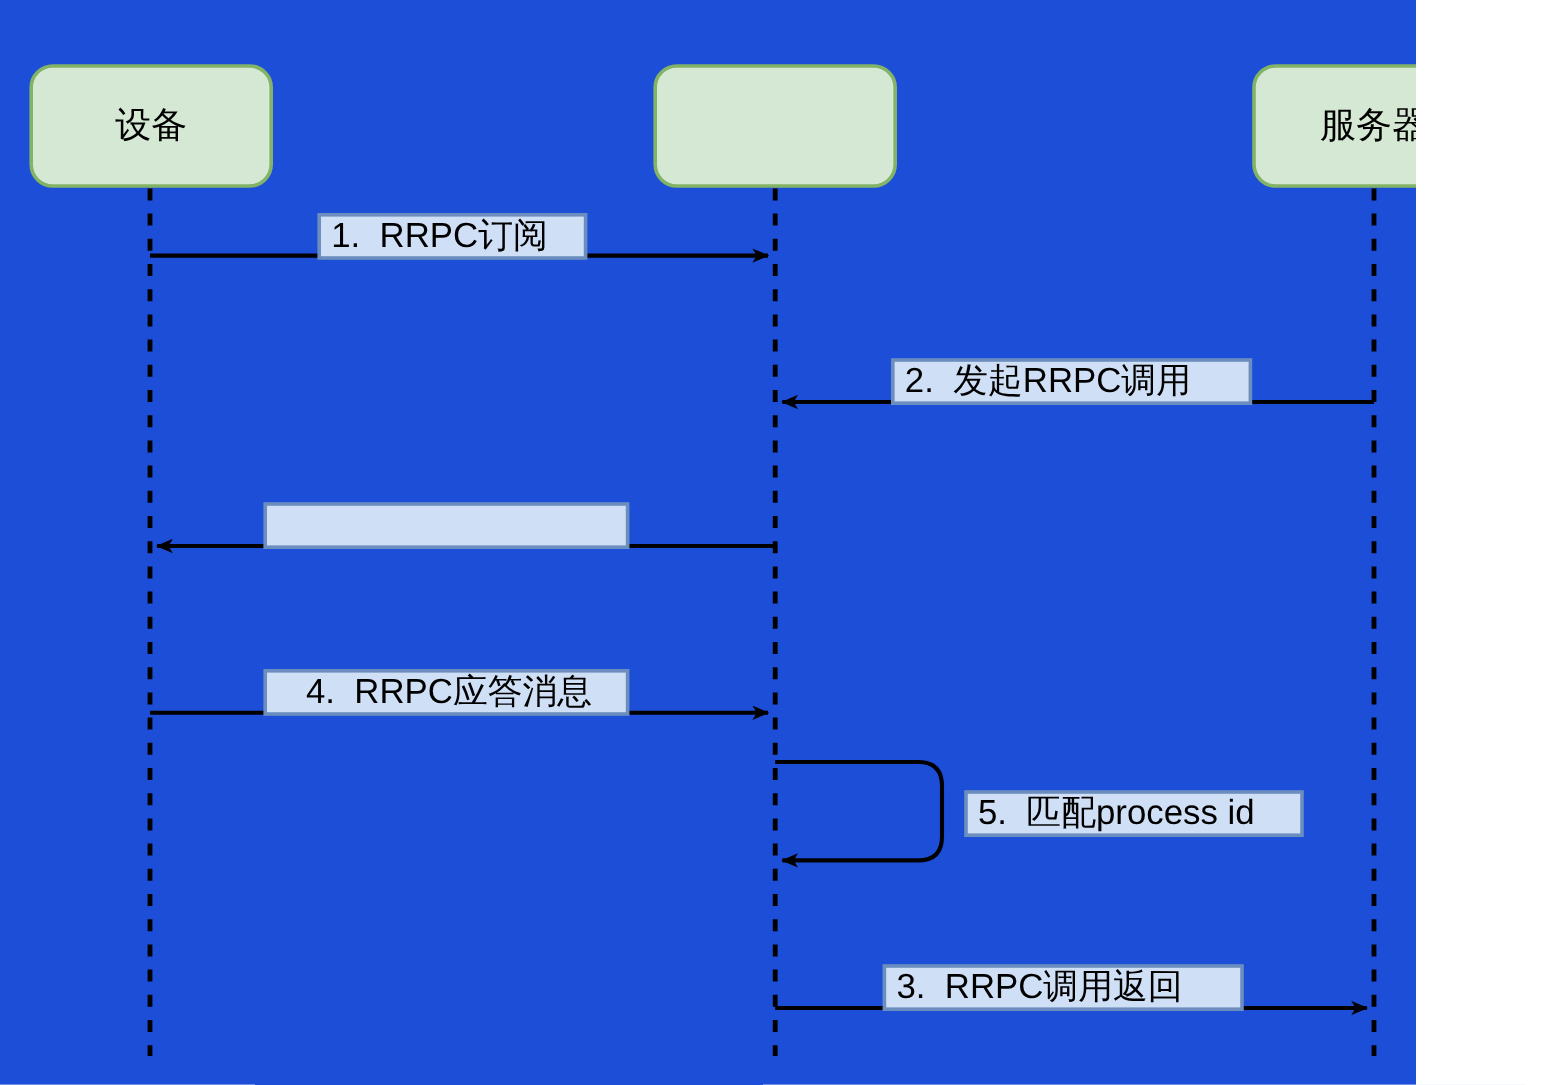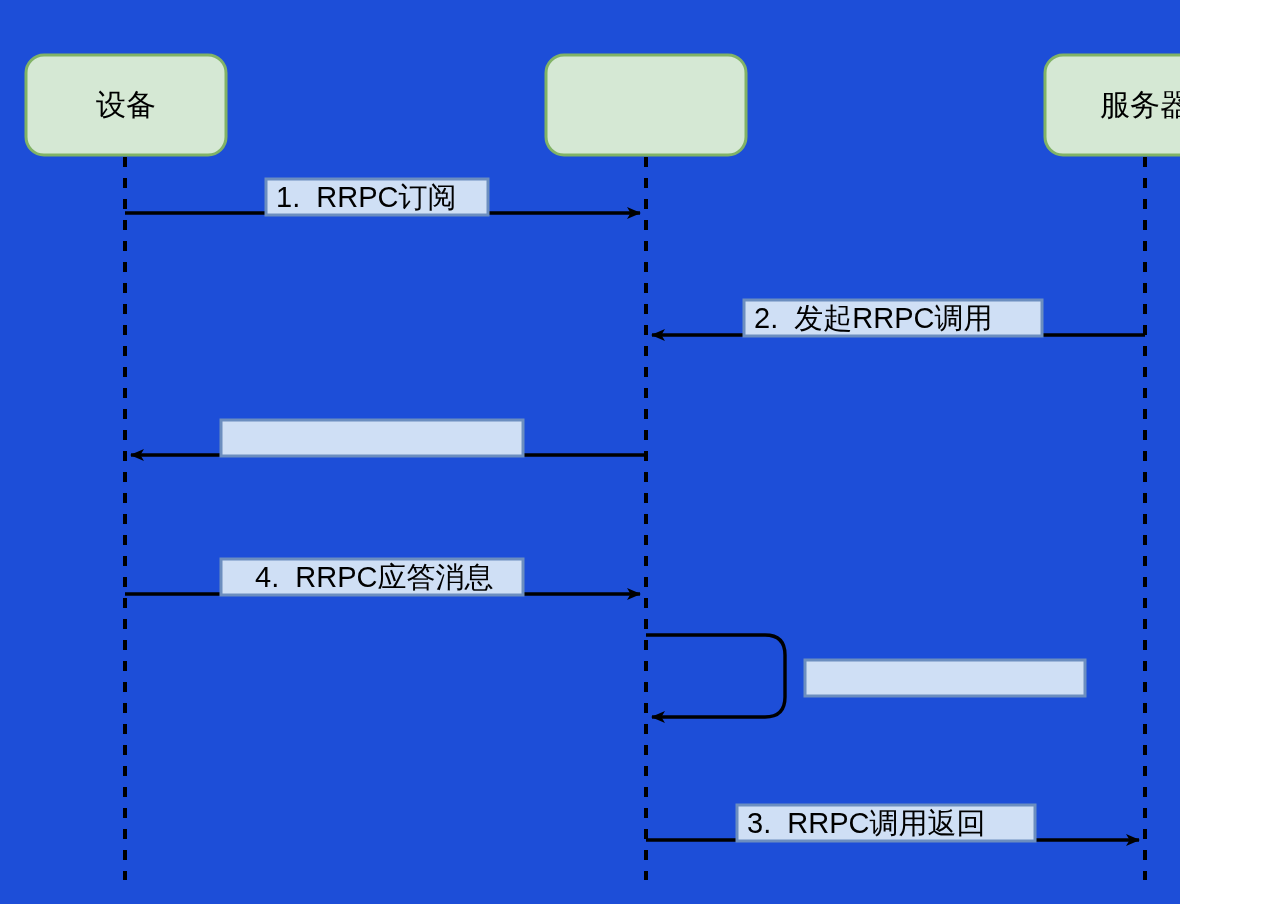--- a/index.html
+++ b/index.html
@@ -118,18 +118,21 @@
 
   <div class="msg-label" style="left:744px; top:300px; width:298px; height:36px;">
     <span>2.  发起RRPC调用</span>
   </div>
 
 
   <div class="msg-label" style="left:221px; top:559px; width:302px; height:36px;margin-left:24px;">
     <span>4.  RRPC应答消息</span>
   </div>
 
+  <div class="msg-label" style="left:805px; top:660px; width:280px; height:36px;">
+    <span>5.  匹配process id</span>
+  </div>
 
   <div class="msg-label" style="left:737px; top:805px; width:298px; height:36px;">
     <span>3.  RRPC调用返回</span>
   </div>
 
 </div>
 
 </body></html>

